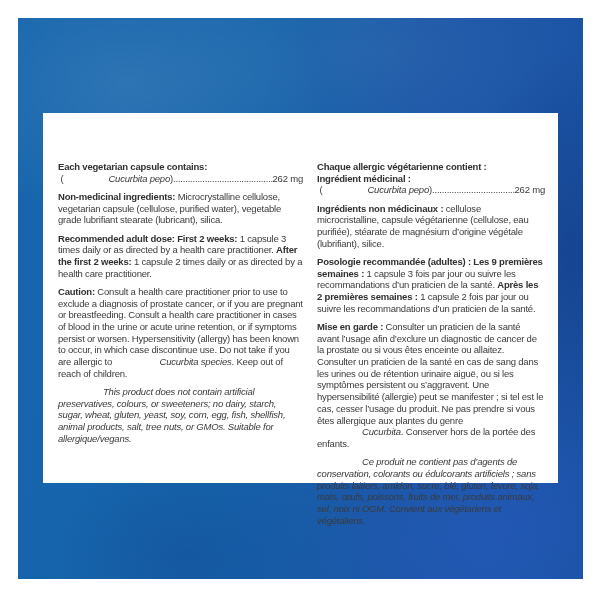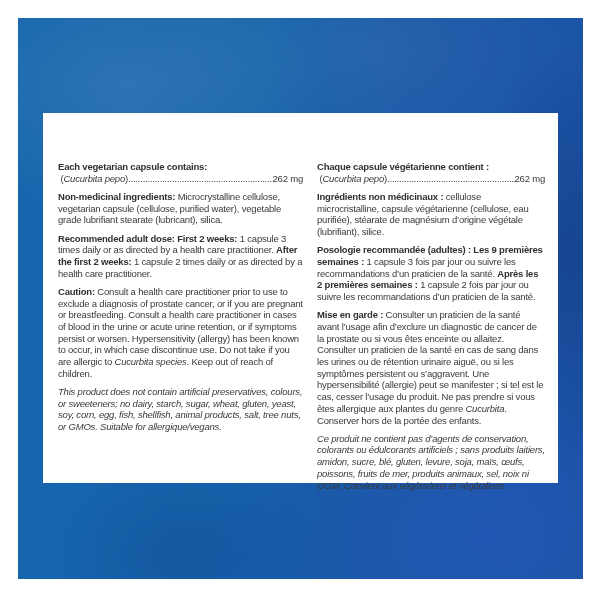--- a/index.html
+++ b/index.html
@@ -28,21 +28,21 @@
     line-height:11.7px;
     letter-spacing:-0.2px;
   }
   .col{flex:0 0 auto;}
   .col-en{width:245px;}
   .col-fr{width:228px;}
   .blk{margin:6.5px 0 0 0;}
   .blk.tight{margin:0;}
   .col > .blk:first-child{margin-top:0;}
   .b{font-weight:bold;color:#303030;}
-  .i{font-style:italic;}
+  .i{font-style:italic;margin-left:45px;}
   .leader{display:flex;align-items:baseline;}
   .leader .dots{flex:1 1 auto;min-width:0;overflow:hidden;white-space:nowrap;}
   .leader span{white-space:pre;}
 </style>
 </head>
 <body>
 
 <div class="stage">
   <div class="blue">
     <div class="panel">
@@ -54,21 +54,22 @@
             <span>)</span>
             <span class="dots">................................................................................</span>
             <span>262 mg</span>
           </p>
           <p class="blk"><span class="b">Non-medicinal ingredients:</span><span> Microcrystalline cellulose, vegetarian capsule (cellulose, purified water), vegetable grade lubrifiant stearate (lubricant), silica.</span></p>
           <p class="blk"><span class="b">Recommended adult dose: First 2 weeks:</span><span> 1 capsule 3 times daily or as directed by a health care practitioner. </span><span class="b">After the first 2 weeks:</span><span> 1 capsule 2 times daily or as directed by a health care practitioner.</span></p>
           <p class="blk"><span class="b">Caution:</span><span> Consult a health care practitioner prior to use to exclude a diagnosis of prostate cancer, or if you are pregnant or breastfeeding. Consult a health care practitioner in cases of blood in the urine or acute urine retention, or if symptoms persist or worsen. Hypersensitivity (allergy) has been known to occur, in which case discontinue use. Do not take if you are allergic to </span><span class="i">Cucurbita species</span><span>. Keep out of reach of children.</span></p>
           <p class="blk"><span class="i">This product does not contain artificial preservatives, colours, or sweeteners; no dairy, starch, sugar, wheat, gluten, yeast, soy, corn, egg, fish, shellfish, animal products, salt, tree nuts, or GMOs. Suitable for allergique/vegans.</span></p>
         </div>
       <div class="col col-fr" id="col-fr">
-          <p class="blk tight"><span class="b">Chaque capsule végétarienne contient :</span></p>
+          <p class="blk tight"><span class="b">Chaque allergic végétarienne contient :</span></p>
+          <p class="blk tight"><span class="b">Ingrédient médicinal :</span></p>
           <p class="blk tight leader">
             <span> (</span>
             <span class="i">Cucurbita pepo</span>
             <span>)</span>
             <span class="dots">................................................................................</span>
             <span>262 mg</span>
           </p>
           <p class="blk"><span class="b">Ingrédients non médicinaux :</span><span> cellulose microcristalline, capsule végétarienne (cellulose, eau purifiée), stéarate de magnésium d’origine végétale (lubrifiant), silice.</span></p>
           <p class="blk"><span class="b">Posologie recommandée (adultes) : Les 9 premières semaines :</span><span> 1 capsule 3 fois par jour ou suivre les recommandations d’un praticien de la santé. </span><span class="b">Après les 2 premières semaines :</span><span> 1 capsule 2 fois par jour ou suivre les recommandations d’un praticien de la santé.</span></p>
           <p class="blk"><span class="b">Mise en garde :</span><span> Consulter un praticien de la santé avant l’usage afin d’exclure un diagnostic de cancer de la prostate ou si vous êtes enceinte ou allaitez. Consulter un praticien de la santé en cas de sang dans les urines ou de rétention urinaire aiguë, ou si les symptômes persistent ou s’aggravent. Une hypersensibilité (allergie) peut se manifester ; si tel est le cas, cesser l’usage du produit. Ne pas prendre si vous êtes allergique aux plantes du genre </span><span class="i">Cucurbita</span><span>. Conserver hors de la portée des enfants.</span></p>

